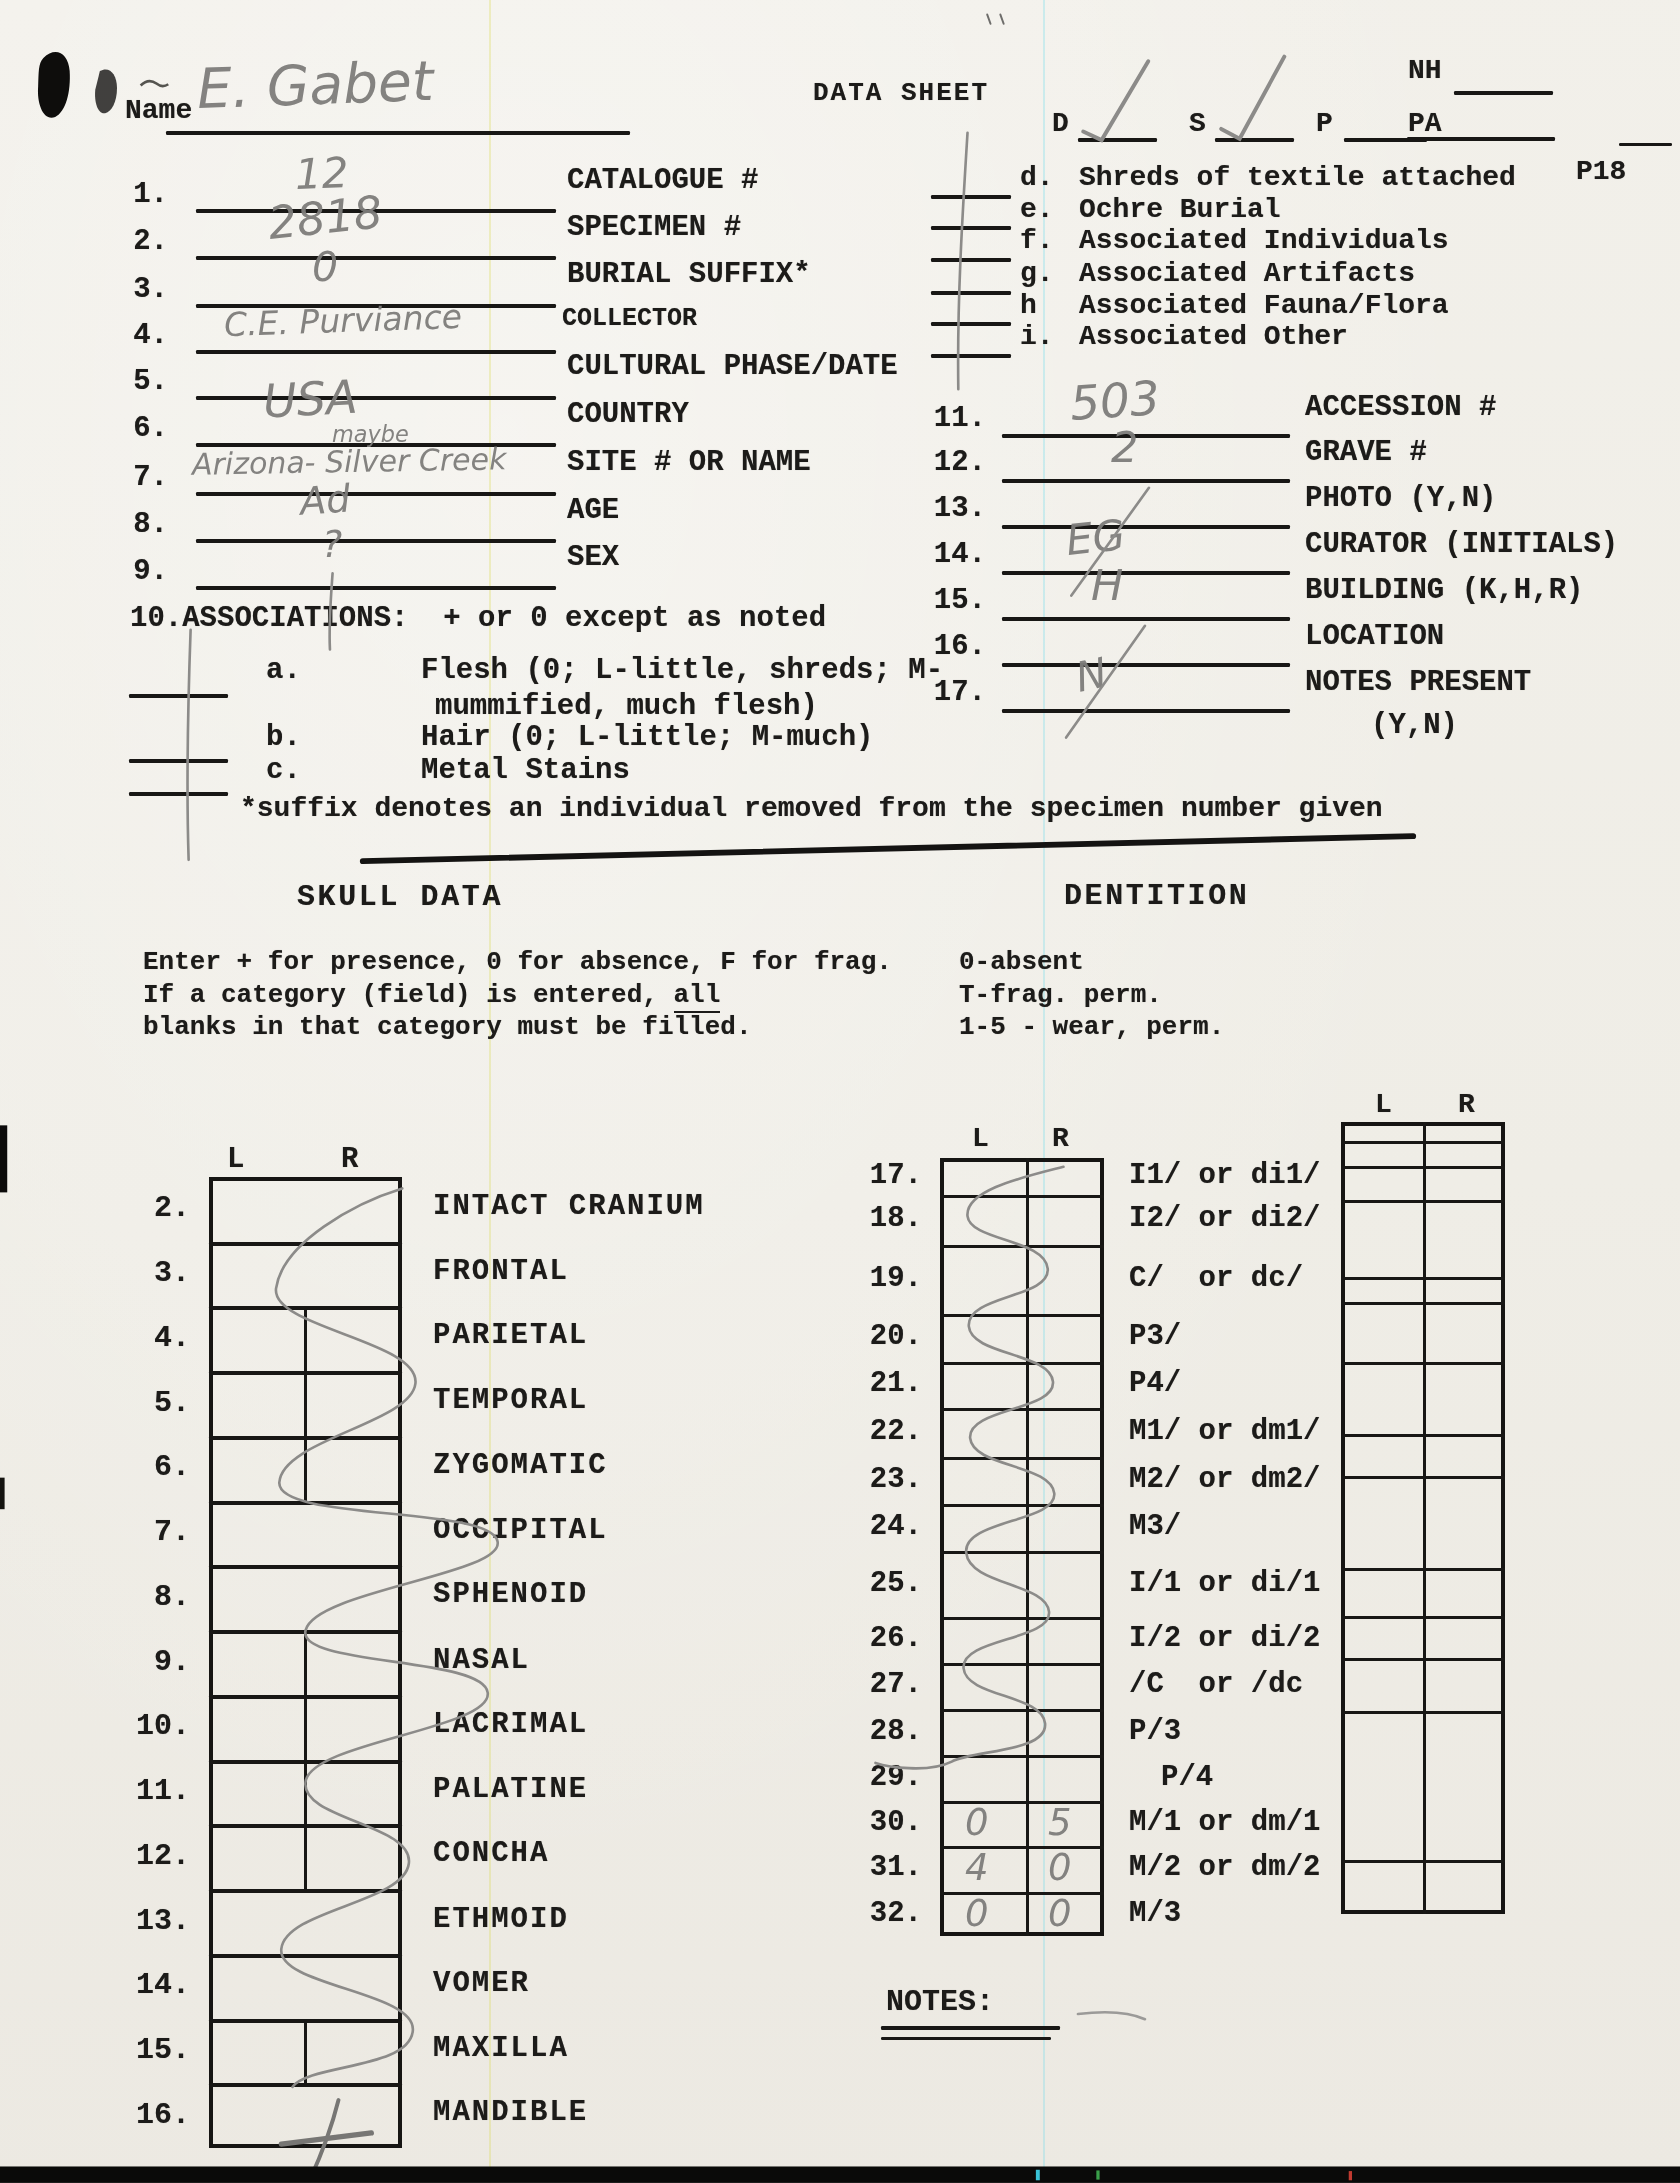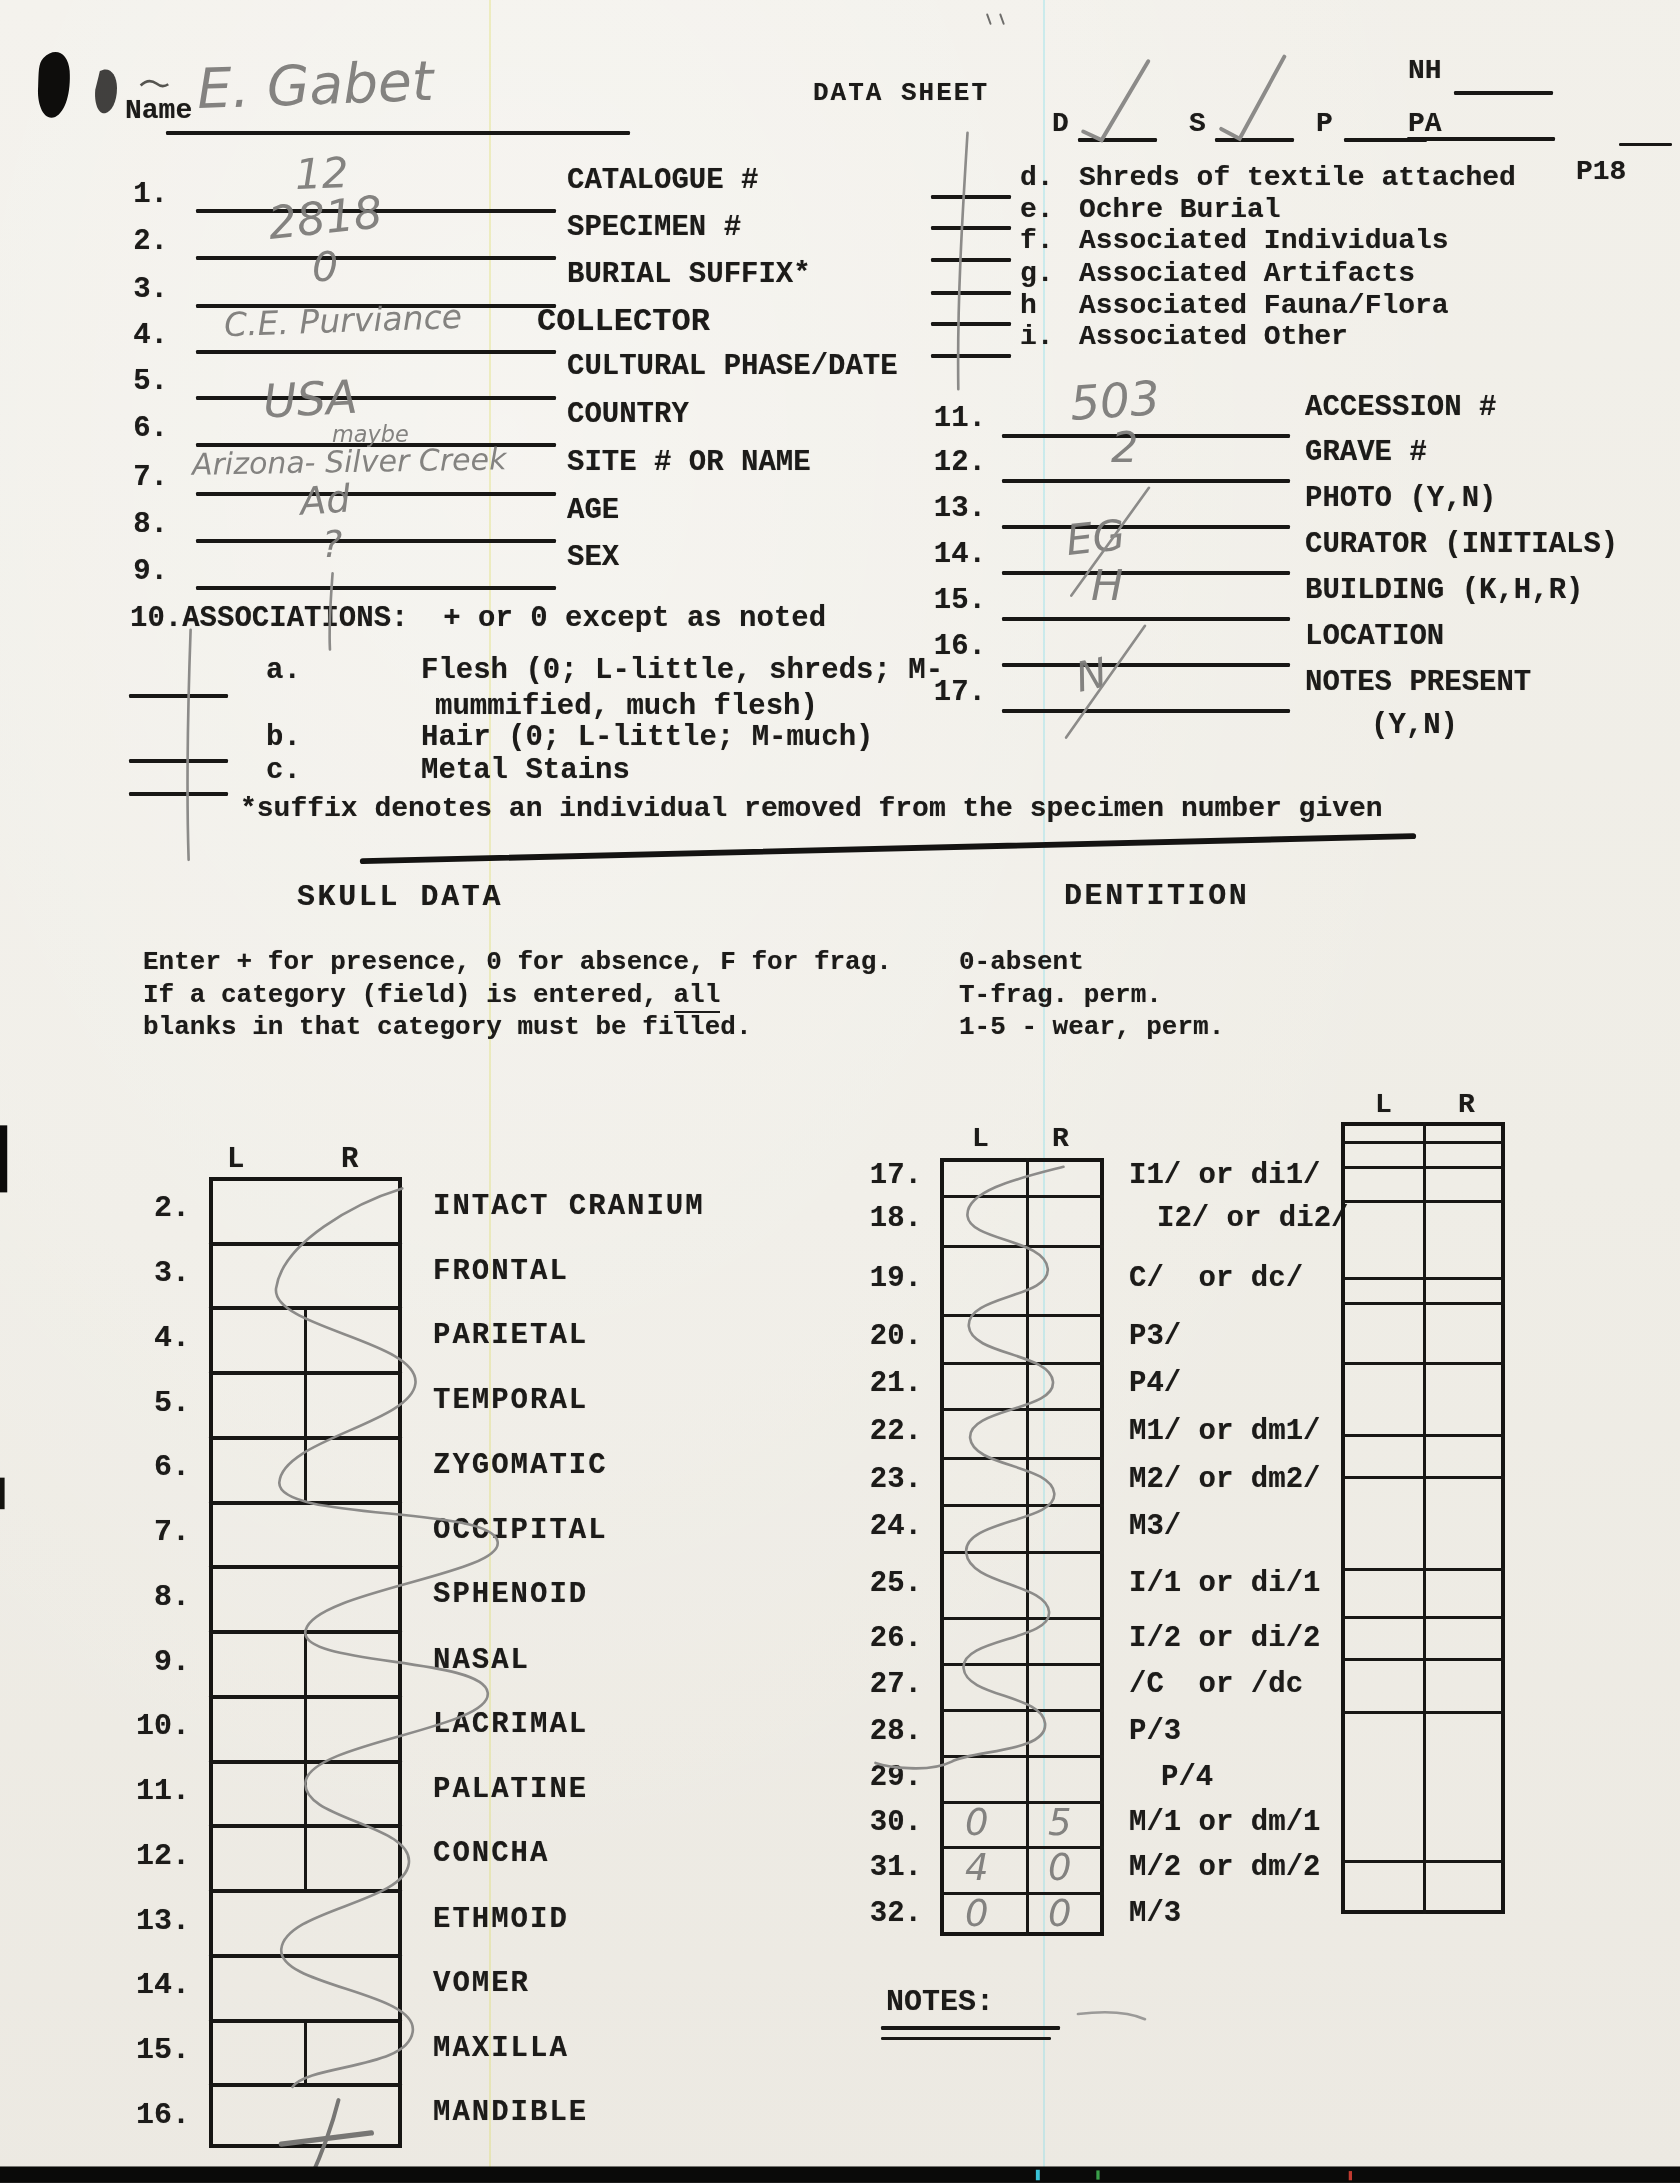--- a/index.html
+++ b/index.html
@@ -67,21 +67,21 @@
       <div class="typed" style="position: absolute; left: 122px; top: 227px; width: 46px; text-align: right; font-size: 29px;">2.</div>
       <div class="line" style="position: absolute; left: 196px; top: 256px; width: 360px; height: 4px;"></div>
       <div class="typed" style="position: absolute; left: 567px; top: 213px; font-size: 29px;">SPECIMEN #</div>
       <div class="hw" style="position: absolute; left: 268px; top: 195px; font-size: 45px; transform: rotate(-6deg);">2818</div>
       <div class="typed" style="position: absolute; left: 122px; top: 275px; width: 46px; text-align: right; font-size: 29px;">3.</div>
       <div class="line" style="position: absolute; left: 196px; top: 304px; width: 360px; height: 4px;"></div>
       <div class="typed" style="position: absolute; left: 567px; top: 260px; font-size: 29px;">BURIAL SUFFIX*</div>
       <div class="hw" style="position: absolute; left: 312px; top: 247px; font-size: 41px; transform: rotate(0deg);">0</div>
       <div class="typed" style="position: absolute; left: 122px; top: 321px; width: 46px; text-align: right; font-size: 29px;">4.</div>
       <div class="line" style="position: absolute; left: 196px; top: 350px; width: 360px; height: 4px;"></div>
-      <div class="typed" style="position: absolute; left: 537px; top: 306px; font-size: 32px; text-align: right;">COLLECTOR</div>
+      <div class="typed" style="position: absolute; left: 562px; top: 306px; font-size: 25px; text-align: right;">COLLECTOR</div>
       <div class="hw" style="position: absolute; left: 224px; top: 304px; font-size: 33px; transform: rotate(-2deg);">C.E. Purviance</div>
       <div class="typed" style="position: absolute; left: 122px; top: 367px; width: 46px; text-align: right; font-size: 29px;">5.</div>
       <div class="line" style="position: absolute; left: 196px; top: 396px; width: 360px; height: 4px;"></div>
       <div class="typed" style="position: absolute; left: 567px; top: 352px; font-size: 29px;">CULTURAL PHASE/DATE</div>
       <div class="typed" style="position: absolute; left: 122px; top: 414px; width: 46px; text-align: right; font-size: 29px;">6.</div>
       <div class="line" style="position: absolute; left: 196px; top: 443px; width: 360px; height: 4px;"></div>
       <div class="typed" style="position: absolute; left: 567px; top: 400px; font-size: 29px;">COUNTRY</div>
       <div class="hw" style="position: absolute; left: 263px; top: 376px; font-size: 46px; transform: rotate(-3deg);">USA</div>
       <div class="typed" style="position: absolute; left: 122px; top: 463px; width: 46px; text-align: right; font-size: 29px;">7.</div>
       <div class="line" style="position: absolute; left: 196px; top: 492px; width: 360px; height: 4px;"></div>
@@ -234,21 +234,21 @@
     </div>
   <div id="dent-table">
       <div class="typed" style="position: absolute; left: 972px; top: 1125px; font-size: 28px;">L</div>
       <div class="typed" style="position: absolute; left: 1052px; top: 1125px; font-size: 28px;">R</div>
       <div class="box" style="position: absolute; left: 940px; top: 1158px; width: 156px; height: 770px; border-width: 4px;"></div>
       <div class="vline" style="position: absolute; left: 1026px; top: 1158px; width: 2.6px; height: 778px;"></div>
       <div class="typed" style="position: absolute; left: 856px; top: 1161px; width: 66px; text-align: right; font-size: 29px;">17.</div>
       <div class="typed" style="position: absolute; left: 1129px; top: 1161px; font-size: 29px;">I1/ or di1/</div>
       <div class="line" style="position: absolute; left: 940px; top: 1195px; width: 164px; height: 3.3px;"></div>
       <div class="typed" style="position: absolute; left: 856px; top: 1204px; width: 66px; text-align: right; font-size: 29px;">18.</div>
-      <div class="typed" style="position: absolute; left: 1129px; top: 1204px; font-size: 29px; margin-left: 28px;">I2/ or di2/</div>
+      <div class="typed" style="position: absolute; left: 1129px; top: 1204px; font-size: 29px;">I2/ or di2/</div>
       <div class="line" style="position: absolute; left: 940px; top: 1245px; width: 164px; height: 3.3px;"></div>
       <div class="typed" style="position: absolute; left: 856px; top: 1264px; width: 66px; text-align: right; font-size: 29px;">19.</div>
       <div class="typed" style="position: absolute; left: 1129px; top: 1264px; font-size: 29px;">C/  or dc/</div>
       <div class="line" style="position: absolute; left: 940px; top: 1314px; width: 164px; height: 3.3px;"></div>
       <div class="typed" style="position: absolute; left: 856px; top: 1322px; width: 66px; text-align: right; font-size: 29px;">20.</div>
       <div class="typed" style="position: absolute; left: 1129px; top: 1322px; font-size: 29px;">P3/</div>
       <div class="line" style="position: absolute; left: 940px; top: 1362px; width: 164px; height: 3.3px;"></div>
       <div class="typed" style="position: absolute; left: 856px; top: 1369px; width: 66px; text-align: right; font-size: 29px;">21.</div>
       <div class="typed" style="position: absolute; left: 1129px; top: 1369px; font-size: 29px;">P4/</div>
       <div class="line" style="position: absolute; left: 940px; top: 1408px; width: 164px; height: 3.3px;"></div>

